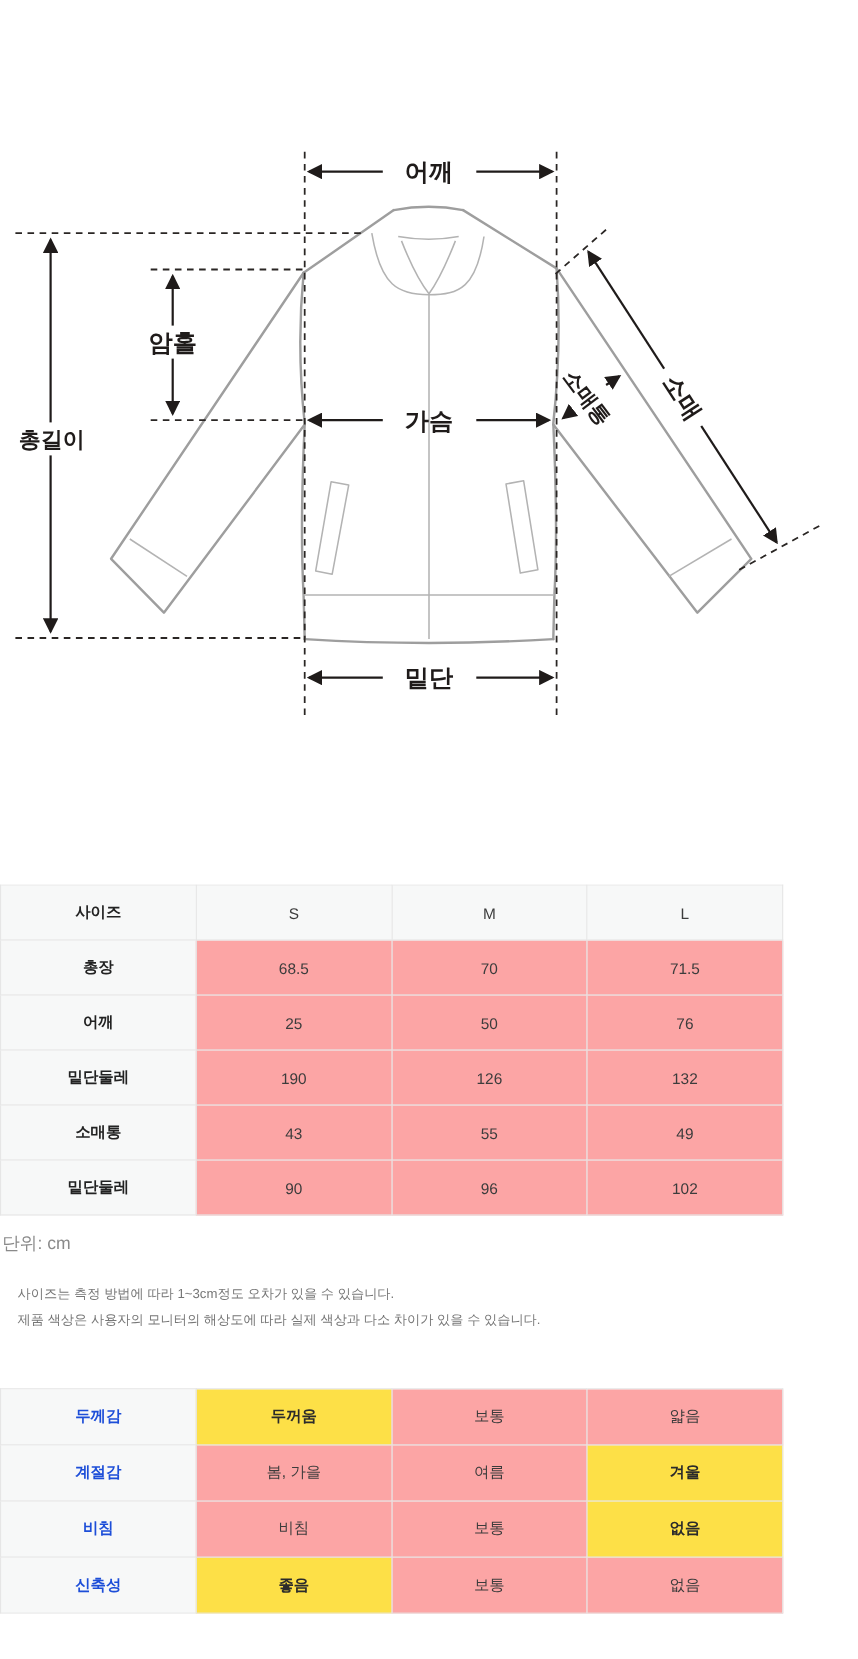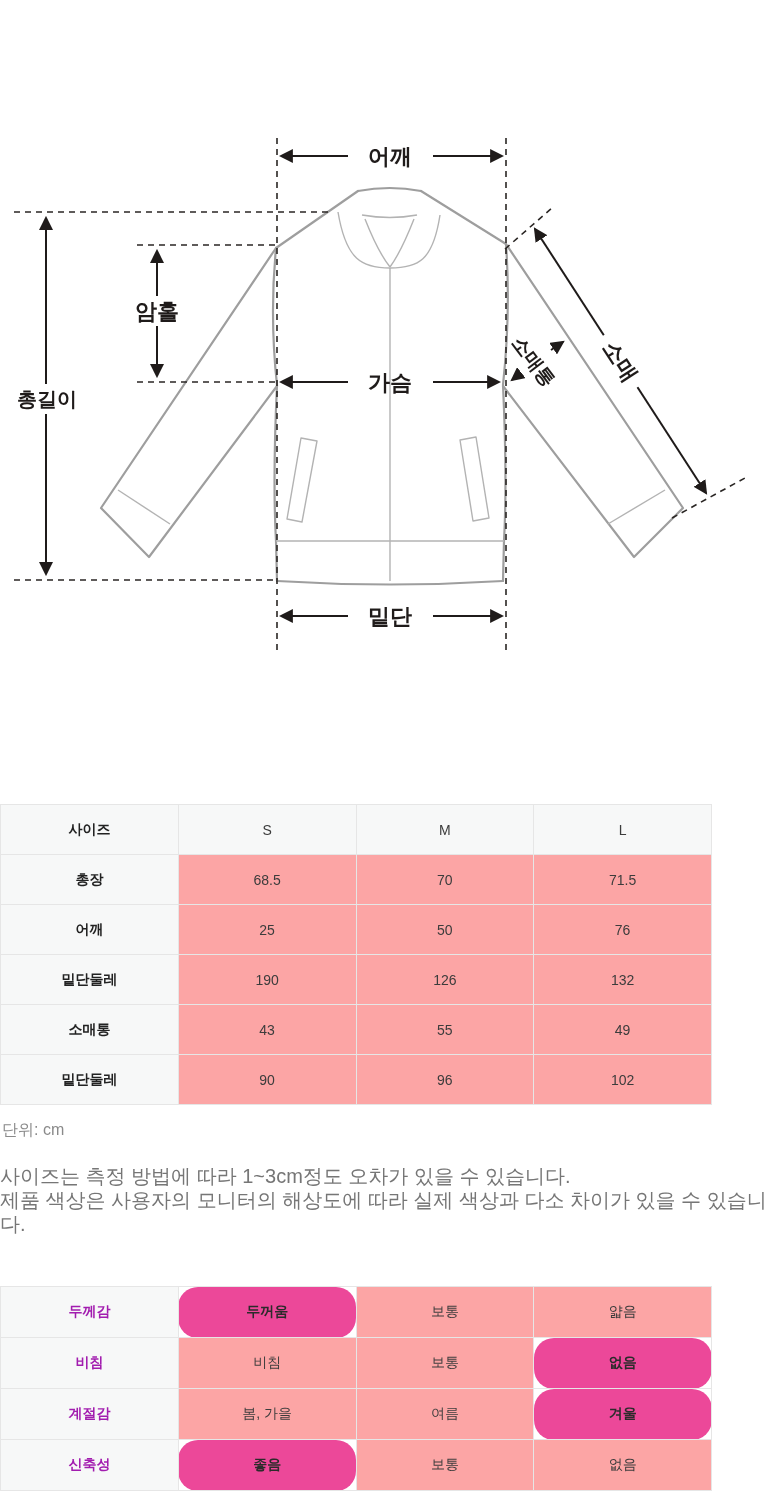--- a/index.html
+++ b/index.html
@@ -22,27 +22,27 @@
   .dlabel.small { font-size:19px; }
   .dlabel.mid { font-size:20px; }
 
   
   table { width:712px; border-collapse:collapse; table-layout:fixed; }
   th, td { border:1px solid #e6e6e6; height:50px; text-align:center; vertical-align:middle;
            font-size:14px; font-weight:normal; color:#3c3c3c; background:#fca5a5; }
   .size-table th { background:#f7f8f8; }
   .size-table th.rowlab, .size-table th.corner { font-weight:bold; color:#222; }
   .attr-table { margin-top:0; }
-  .attr-table th { background:#f7f8f8; font-weight:bold; color:#a21caf; }
+  .attr-table th { background:#f7f8f8; font-weight:bold; color:#1d4ed8; }
   .attr-table td { height:51px; }
-  .attr-table td.sel { background:#ec4899; font-weight:bold; color:#2b2b2b;border-radius:20px; }
+  .attr-table td.sel { background:#fde047; font-weight:bold; color:#2b2b2b; }
 
   
   .unit-note { margin:15px 0 0 2px; font-size:16px; color:#8a8a8a; }
-  .notes { margin:23px 0 0 0; font-size:20px; color:#767676; line-height:24px; }
+  .notes { margin:23px 0 0 16px; font-size:12px; color:#767676; line-height:24px; }
   .notes p { margin:0; }
   .gap-before-attr { height:50px; }
 </style>
 </head>
 <body>
 
 <div class="page">
 
   <div class="diagram">
     <svg width="780" height="804" viewBox="0 0 780 804">
@@ -182,32 +182,32 @@
 
   <table class="attr-table">
     <tbody>
         <tr>
       <th>두께감</th>
       <td class="opt sel">두꺼움</td>
       <td class="opt">보통</td>
       <td class="opt">얇음</td>
     </tr>
     <tr>
+      <th>계절감</th>
+      <td class="opt">봄, 가을</td>
+      <td class="opt">여름</td>
+      <td class="opt sel">겨울</td>
+    </tr>
+    <tr>
       <th>비침</th>
       <td class="opt">비침</td>
       <td class="opt">보통</td>
       <td class="opt sel">없음</td>
     </tr>
     <tr>
-      <th>계절감</th>
-      <td class="opt">봄, 가을</td>
-      <td class="opt">여름</td>
-      <td class="opt sel">겨울</td>
-    </tr>
-    <tr>
       <th>신축성</th>
       <td class="opt sel">좋음</td>
       <td class="opt">보통</td>
       <td class="opt">없음</td>
     </tr>
   </tbody>
     </table>
 
 </div>
 

